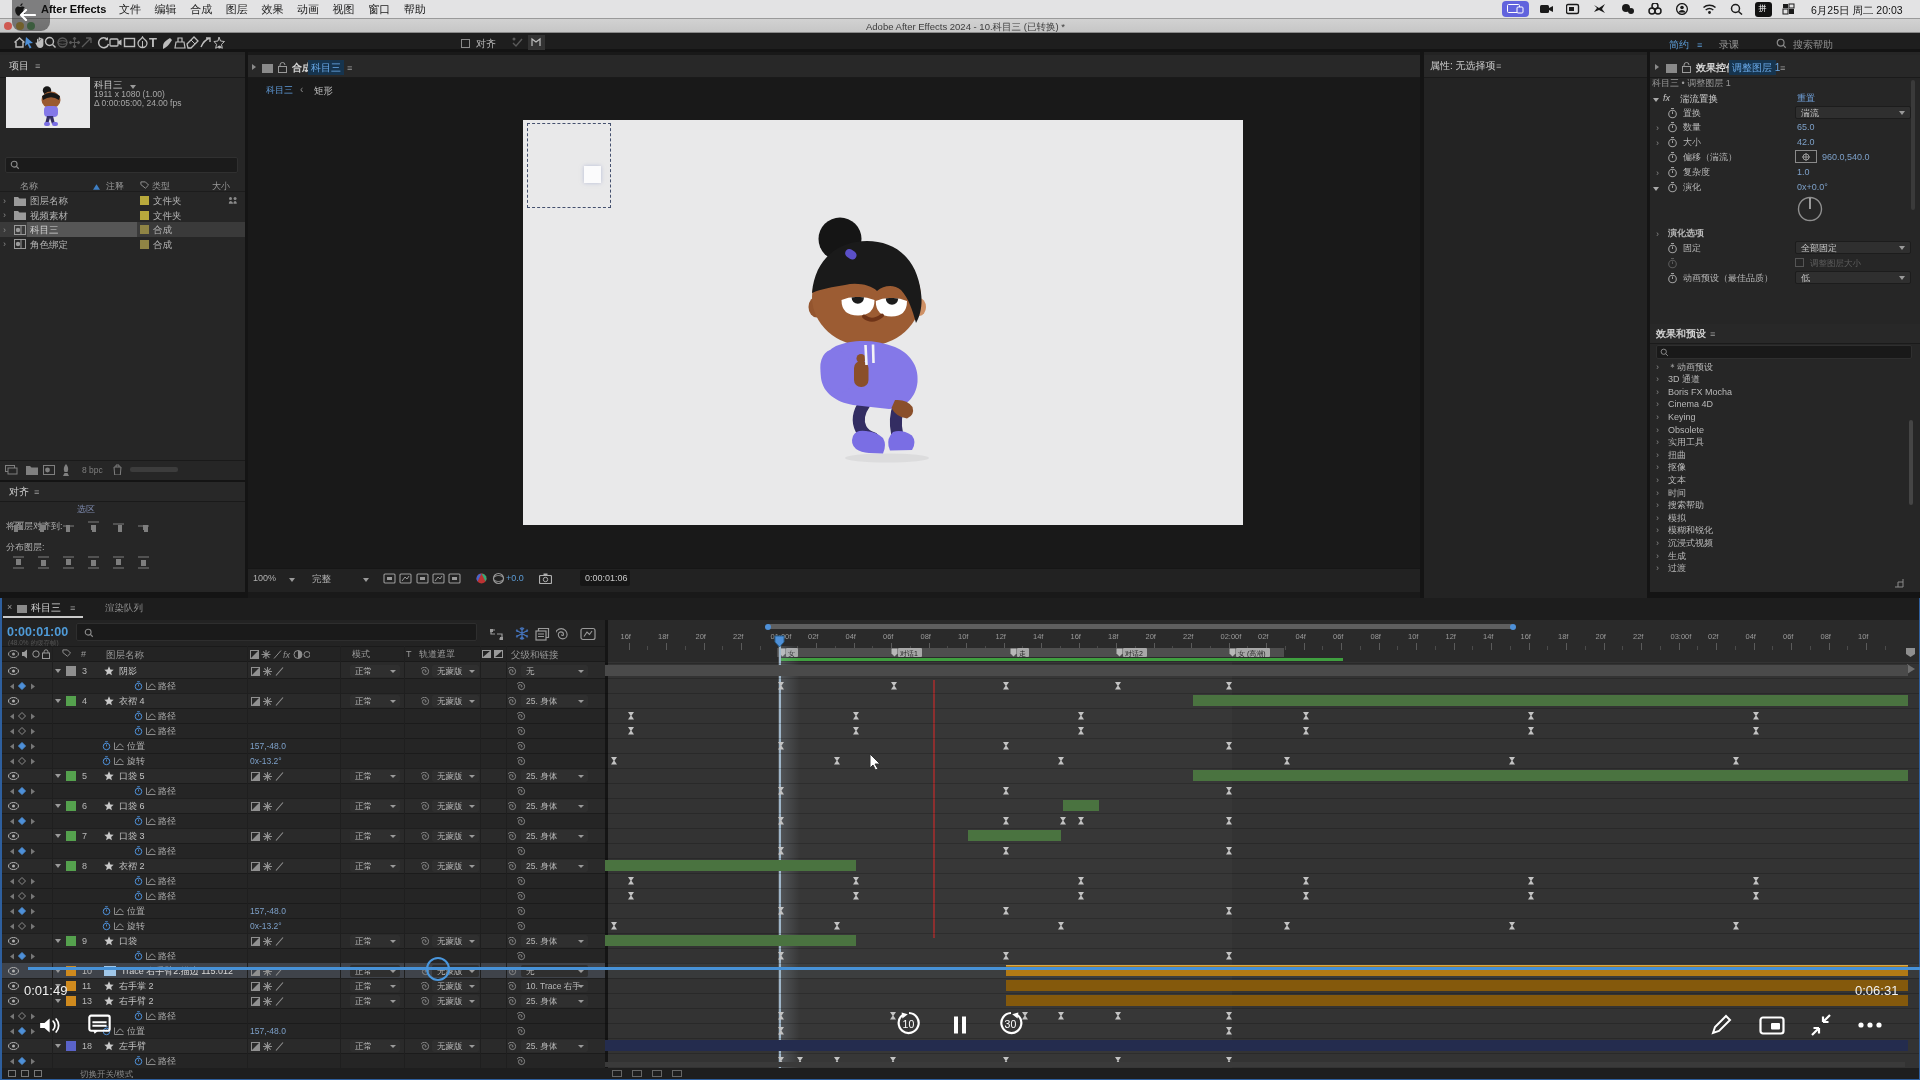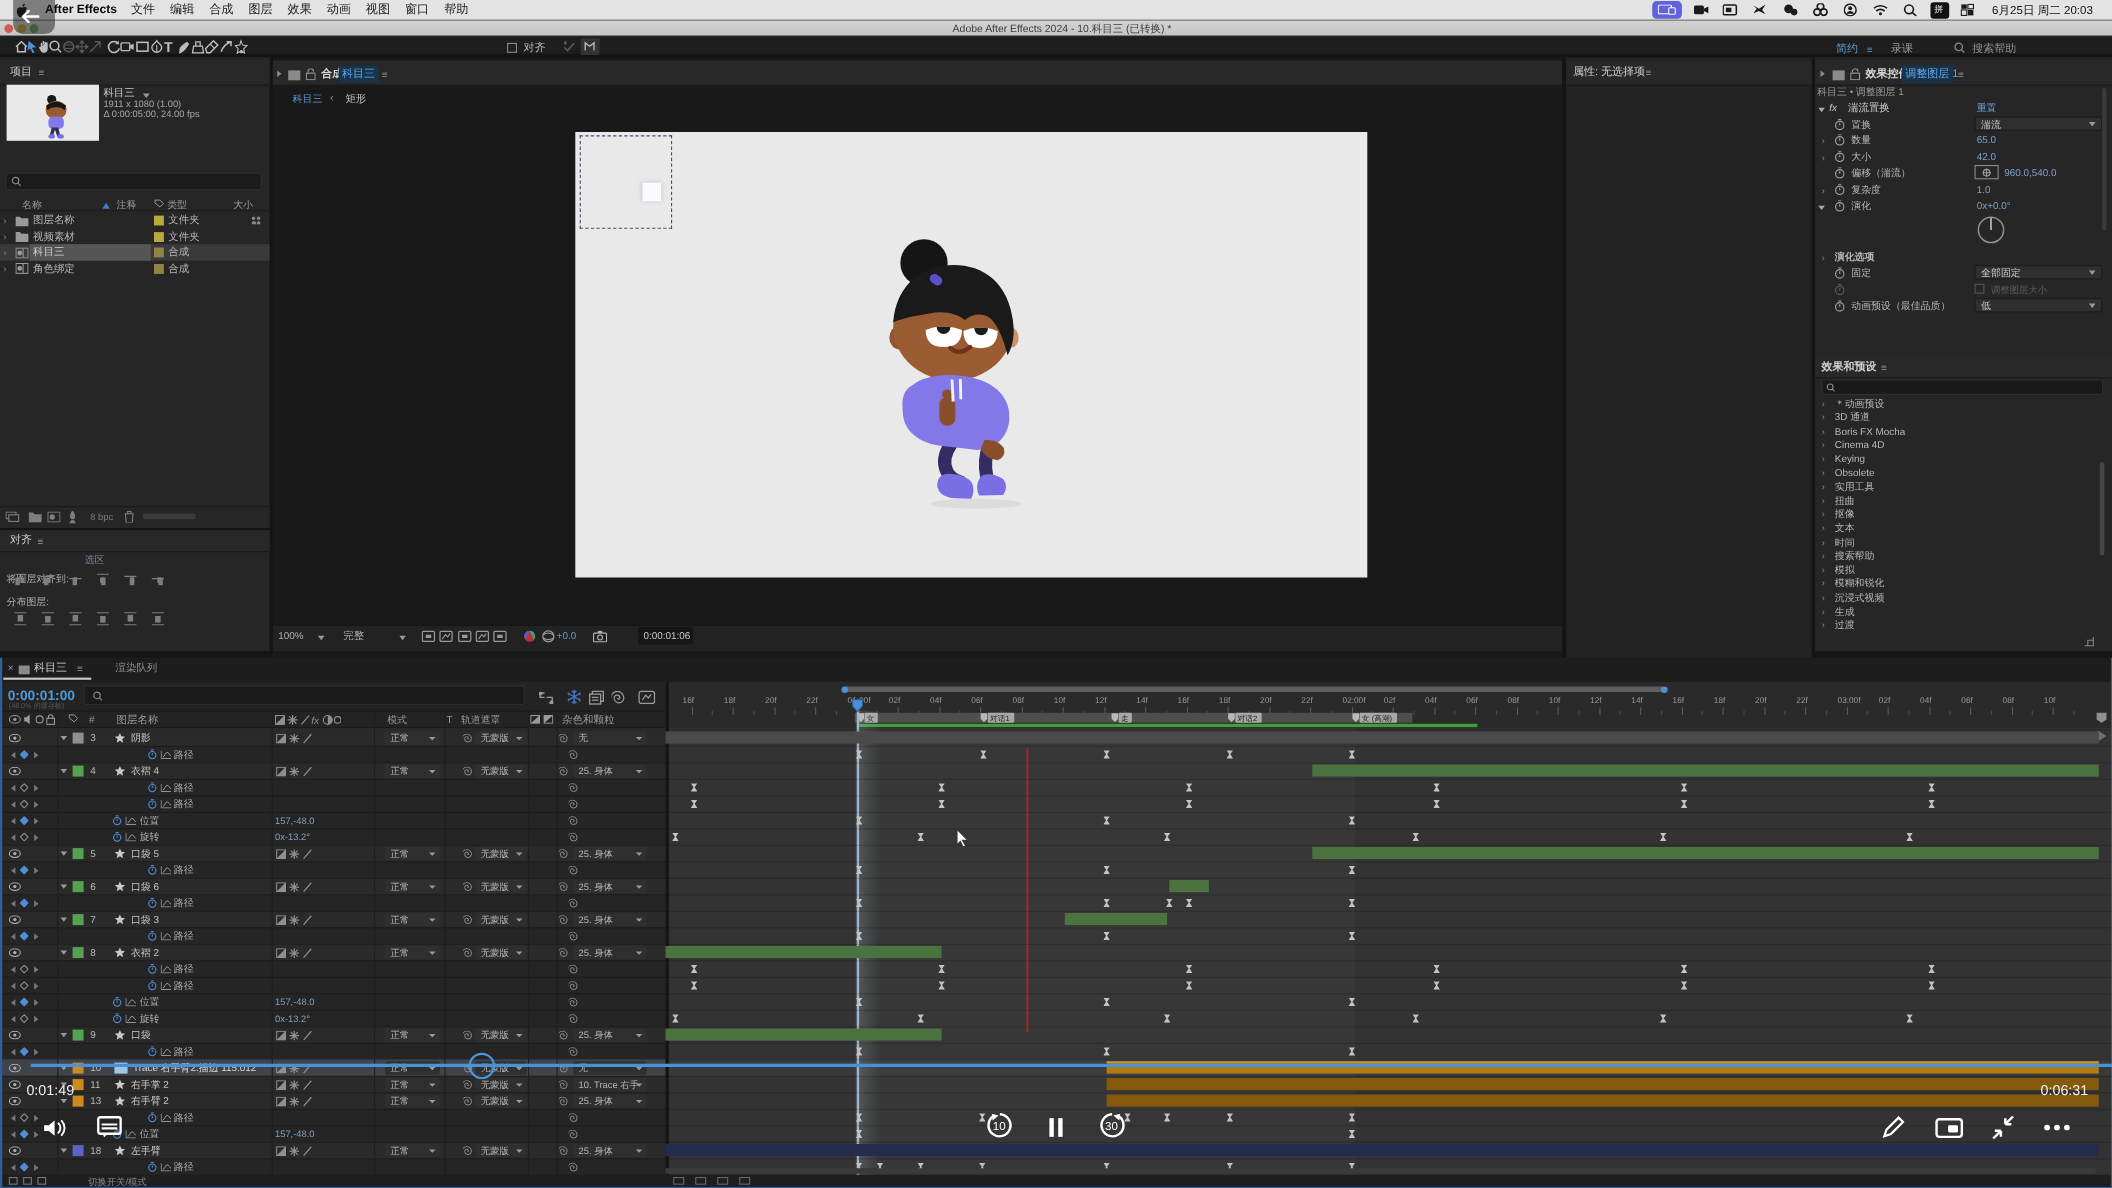--- a/index.html
+++ b/index.html
@@ -595,21 +595,21 @@
 <div class="a tx" style="left:419px;top:650px;font-size:9px;color:#9a9a9a;">轨道遮罩</div>
 <svg class="a" style="left:482px;top:650px" width="9" height="8" viewBox="0 0 9 8">
     <rect x="0.5" y="0.5" width="8" height="7" fill="none" stroke="#9a9a9a"></rect>
     <path d="M0.5 0.5l8 7z" fill="#9a9a9a"></path>
     <path d="M0.5 7.5l8-7v7z" fill="#9a9a9a"></path>
   </svg>
 <svg class="a" style="left:494px;top:650px" width="9" height="8" viewBox="0 0 9 8">
     <rect x="0.5" y="0.5" width="8" height="7" fill="none" stroke="#9a9a9a"></rect>
     <path d="M0.5 0.5h8l-8 7z" fill="#9a9a9a"></path>
   </svg>
-<div class="a tx" style="left:511px;top:650px;font-size:9.5px;color:#9a9a9a;">杂色和颗粒</div>
+<div class="a tx" style="left:511px;top:650px;font-size:9.5px;color:#9a9a9a;">父级和链接</div>
 <div class="a" style="left:0px;top:662px;width:605px;height:406px;background:#2a2a2a"></div>
 <svg class="a" style="left:8px;top:667px" width="11" height="8" viewBox="0 0 11 8">
     <ellipse cx="5.5" cy="4" rx="5" ry="3.5" fill="none" stroke="#b0b0b0"></ellipse>
     <circle cx="5.5" cy="4" r="1.5" fill="#b0b0b0"></circle>
   </svg>
 <div class="a" style="left:55px;top:669px;width:0;height:0;border-left:3.2px solid transparent;border-right:3.2px solid transparent;border-top:4.0px solid #9a9a9a"></div>
 <div class="a" style="left:66px;top:665.5px;width:10px;height:10px;background:#8f8f8f"></div>
 <div class="a tx" style="left:82px;top:666.5px;font-size:9px;color:#b8b8b8;">3</div>
 <svg class="a" style="left:104px;top:665.5px" width="10" height="10" viewBox="0 0 10 10">
     <path d="M5 0.3l1.35 3.1 3.35.3-2.55 2.2.75 3.3L5 7.4 2.1 9.2l.75-3.3L.3 3.7l3.35-.3z" fill="#c9c9c9"></path>

